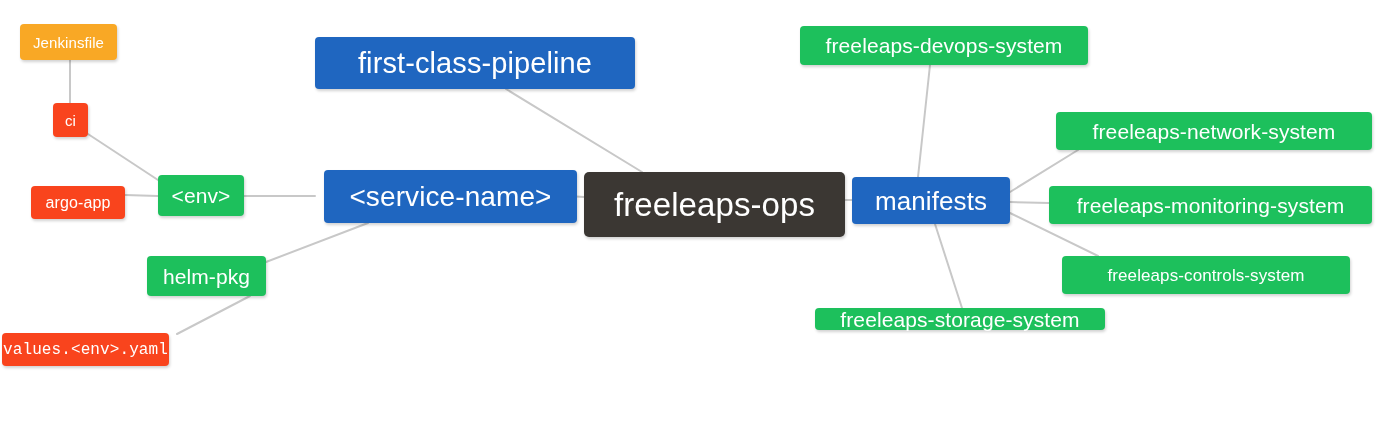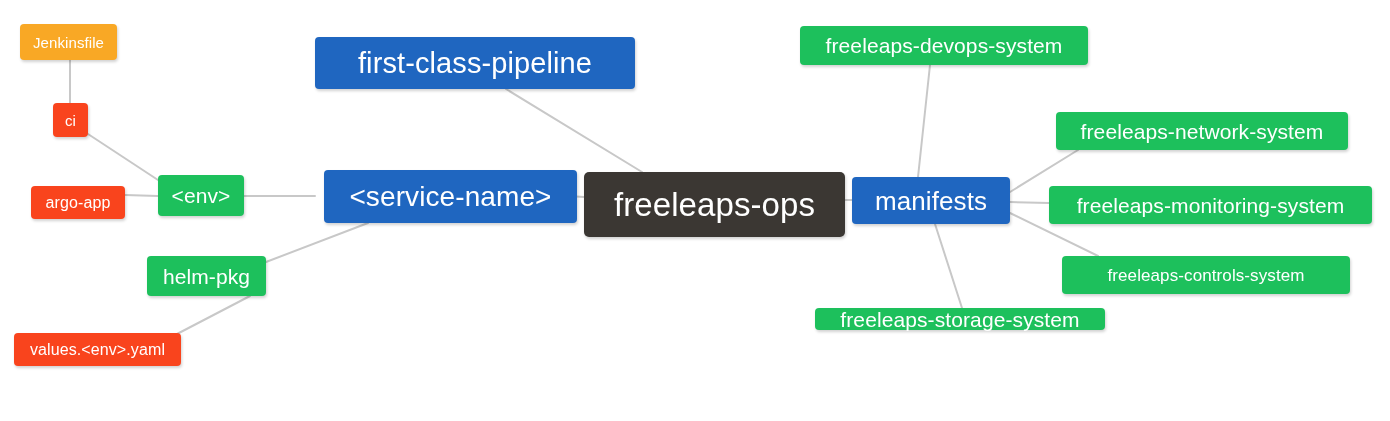--- a/index.html
+++ b/index.html
@@ -64,23 +64,23 @@
       <line x1="1010" y1="192" x2="1078" y2="150" stroke="#c8c8c8" stroke-width="2" stroke-linecap="round"></line>
       <line x1="1010" y1="202" x2="1049" y2="203" stroke="#c8c8c8" stroke-width="2" stroke-linecap="round"></line>
       <line x1="1010" y1="213" x2="1098" y2="256" stroke="#c8c8c8" stroke-width="2" stroke-linecap="round"></line>
       <line x1="935" y1="224" x2="962" y2="308" stroke="#c8c8c8" stroke-width="2" stroke-linecap="round"></line>
     </svg>
 <div class="node" style="left: 20px; top: 24px; width: 97px; height: 36px; background: rgb(249, 168, 37); font-size: 15px;">Jenkinsfile</div>
     <div class="node" style="left: 53px; top: 103px; width: 35px; height: 34px; background: rgb(249, 68, 29); font-size: 15px;">ci</div>
     <div class="node" style="left: 31px; top: 178px; width: 94px; height: 33px; background: rgb(249, 68, 29); font-size: 16px; margin-top: 8px;">argo-app</div>
     <div class="node" style="left: 158px; top: 175px; width: 86px; height: 41px; background: rgb(29, 192, 92); font-size: 21px;">&lt;env&gt;</div>
     <div class="node" style="left: 147px; top: 256px; width: 119px; height: 40px; background: rgb(29, 192, 92); font-size: 21px;">helm-pkg</div>
-    <div class="node" style="left: 14px; top: 333px; width: 167px; height: 33px; background: rgb(249, 68, 29); font-size: 16px;">values.&lt;env&gt;.yaml</div>
+    <div class="node" style="left: 2px; top: 333px; width: 167px; height: 33px; background: rgb(249, 68, 29); font-size: 16px; font-family: Liberation Mono, monospace;">values.&lt;env&gt;.yaml</div>
     <div class="node" style="left: 315px; top: 37px; width: 320px; height: 52px; background: rgb(31, 102, 192); font-size: 29px;">first-class-pipeline</div>
     <div class="node" style="left: 324px; top: 170px; width: 253px; height: 53px; background: rgb(31, 102, 192); font-size: 28px; text-align: center;">&lt;service-name&gt;</div>
     <div class="node root" style="left: 584px; top: 172px; width: 261px; height: 65px; background: rgb(59, 55, 51); font-size: 33px;">freeleaps-ops</div>
     <div class="node" style="left: 852px; top: 177px; width: 158px; height: 47px; background: rgb(31, 102, 192); font-size: 26px;">manifests</div>
     <div class="node" style="left: 800px; top: 26px; width: 288px; height: 39px; background: rgb(29, 192, 92); font-size: 21px;">freeleaps-devops-system</div>
-    <div class="node" style="left: 1056px; top: 112px; width: 292px; height: 38px; background: rgb(29, 192, 92); font-size: 21px;">freeleaps-network-system</div>
+    <div class="node" style="left: 1056px; top: 112px; width: 316px; height: 38px; background: rgb(29, 192, 92); font-size: 21px;">freeleaps-network-system</div>
     <div class="node" style="left: 1049px; top: 186px; width: 323px; height: 38px; background: rgb(29, 192, 92); font-size: 21px;">freeleaps-monitoring-system</div>
     <div class="node" style="left: 1062px; top: 256px; width: 288px; height: 38px; background: rgb(29, 192, 92); font-size: 17px;">freeleaps-controls-system</div>
     <div class="node" style="left: 815px; top: 308px; width: 290px; height: 22px; background: rgb(29, 192, 92); font-size: 21px;">freeleaps-storage-system</div>
   </div>
 
 </body></html>

